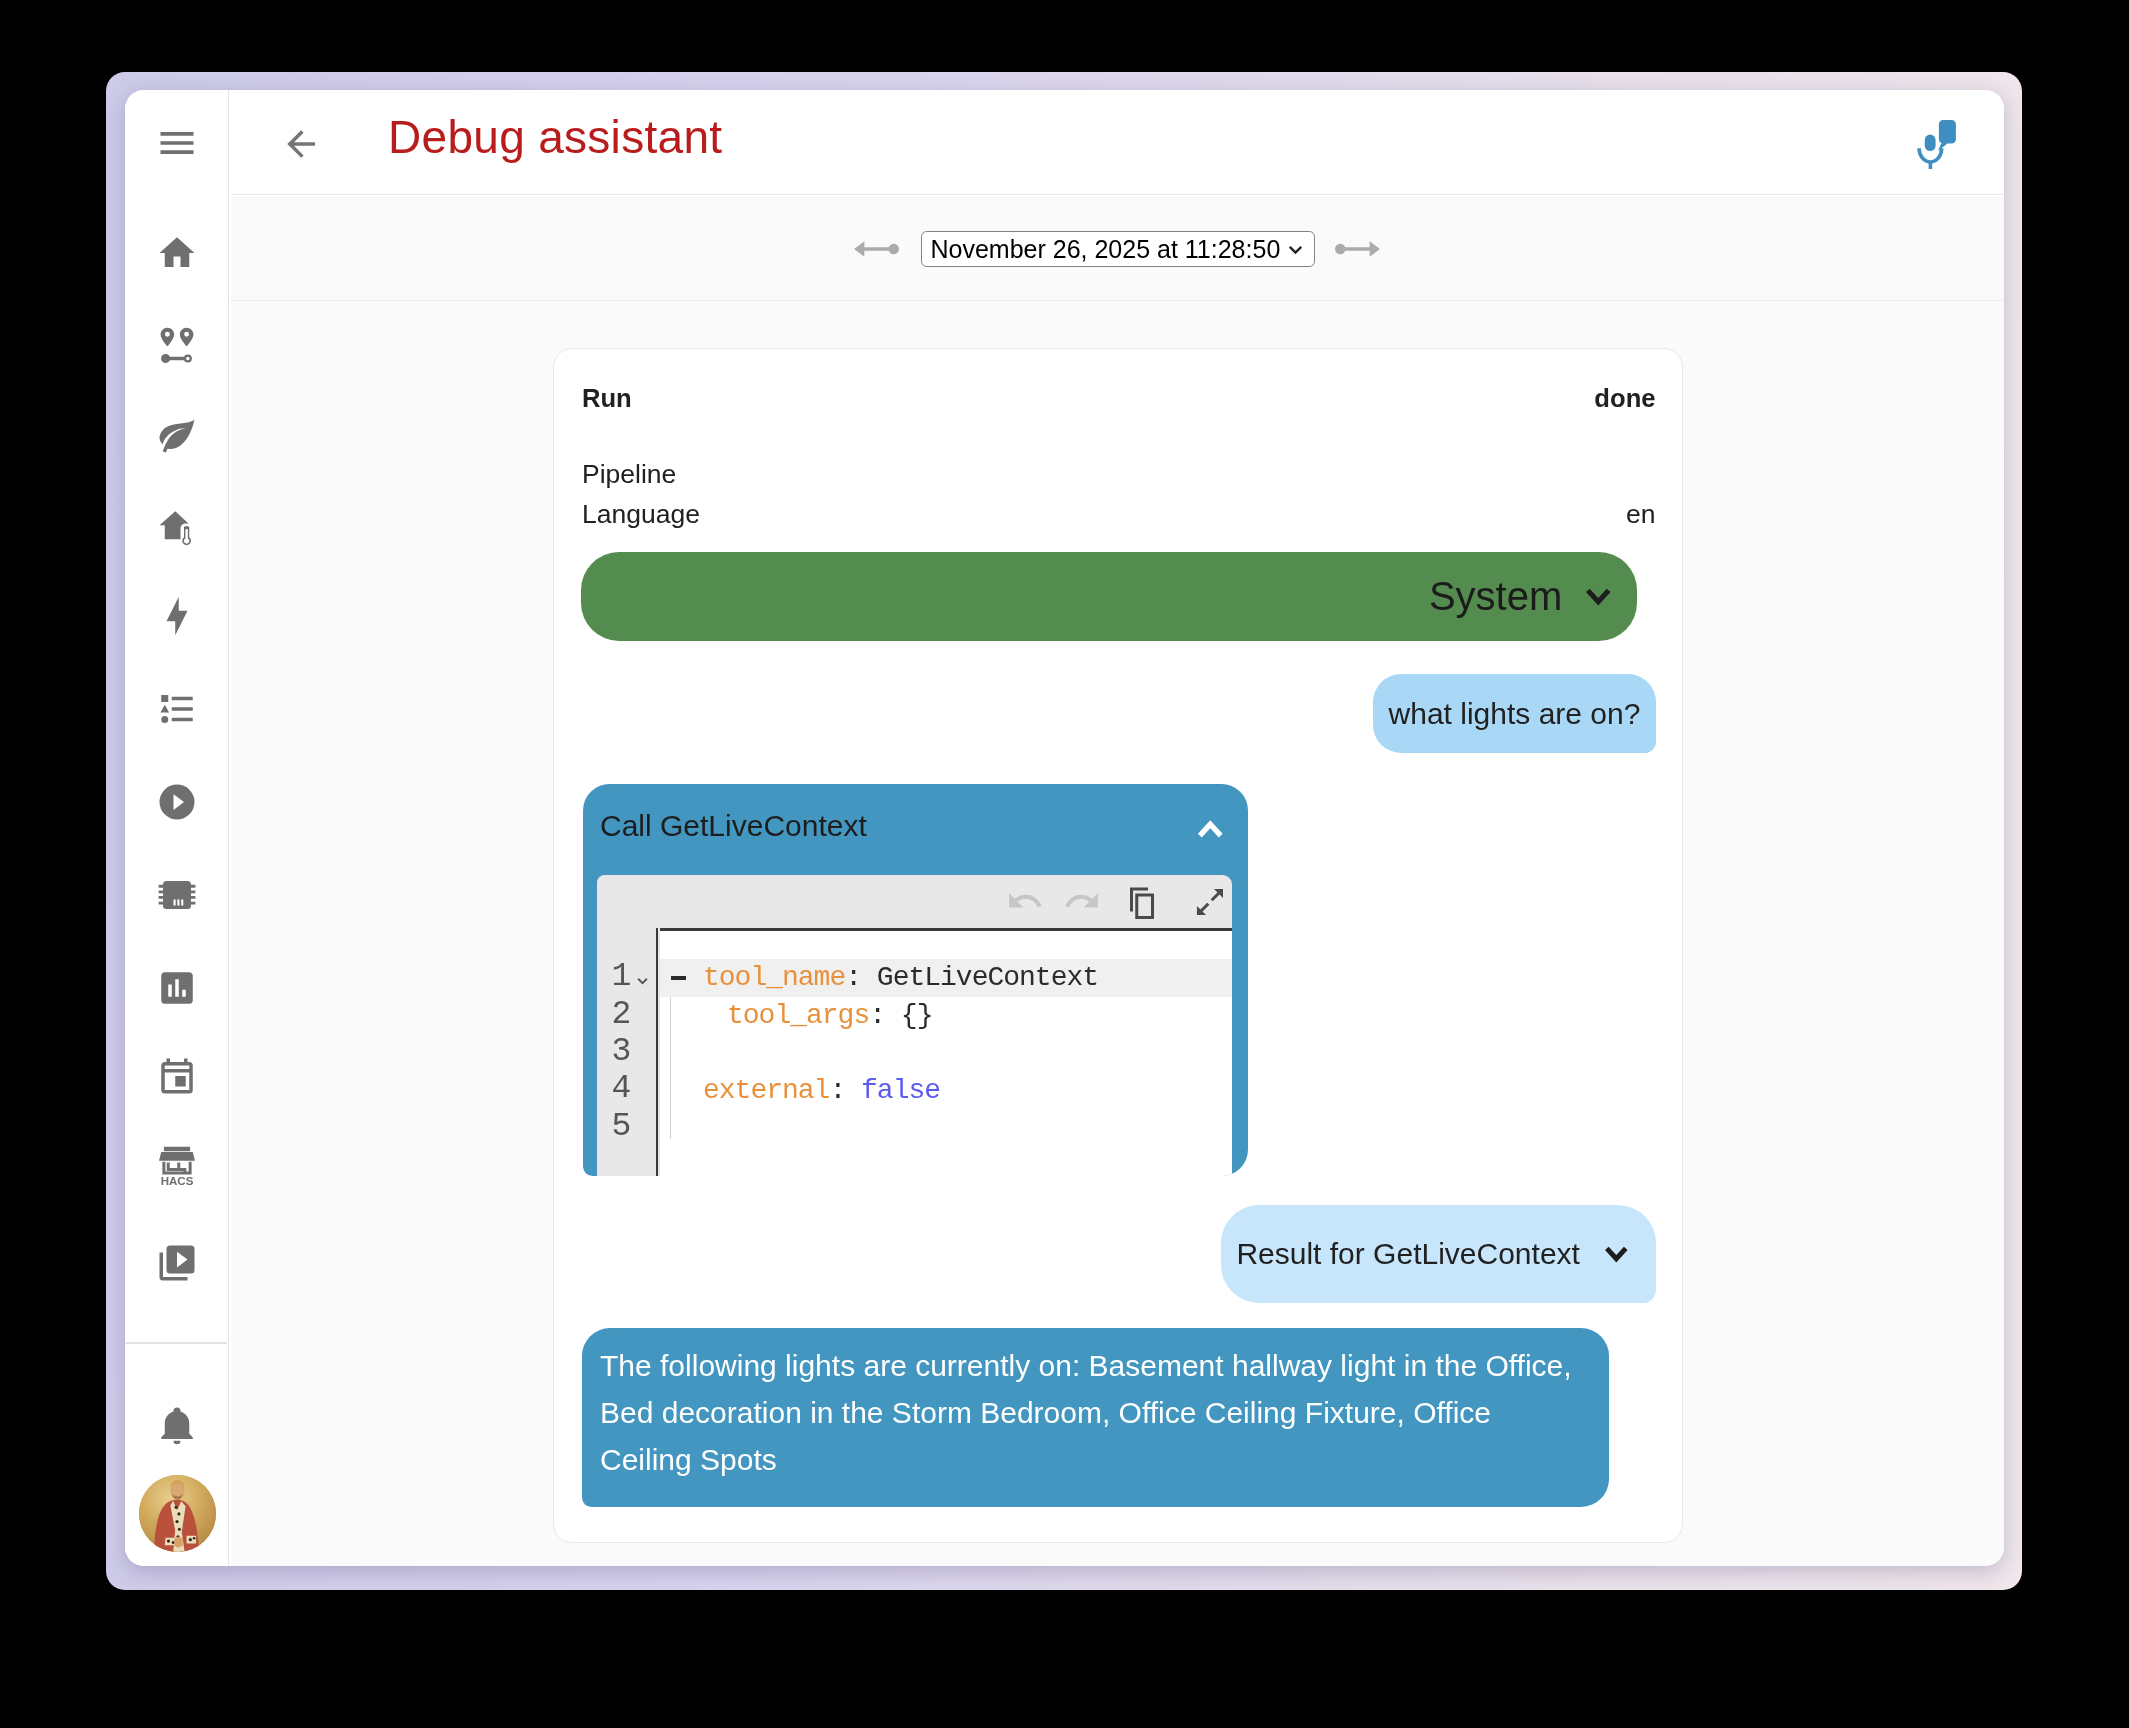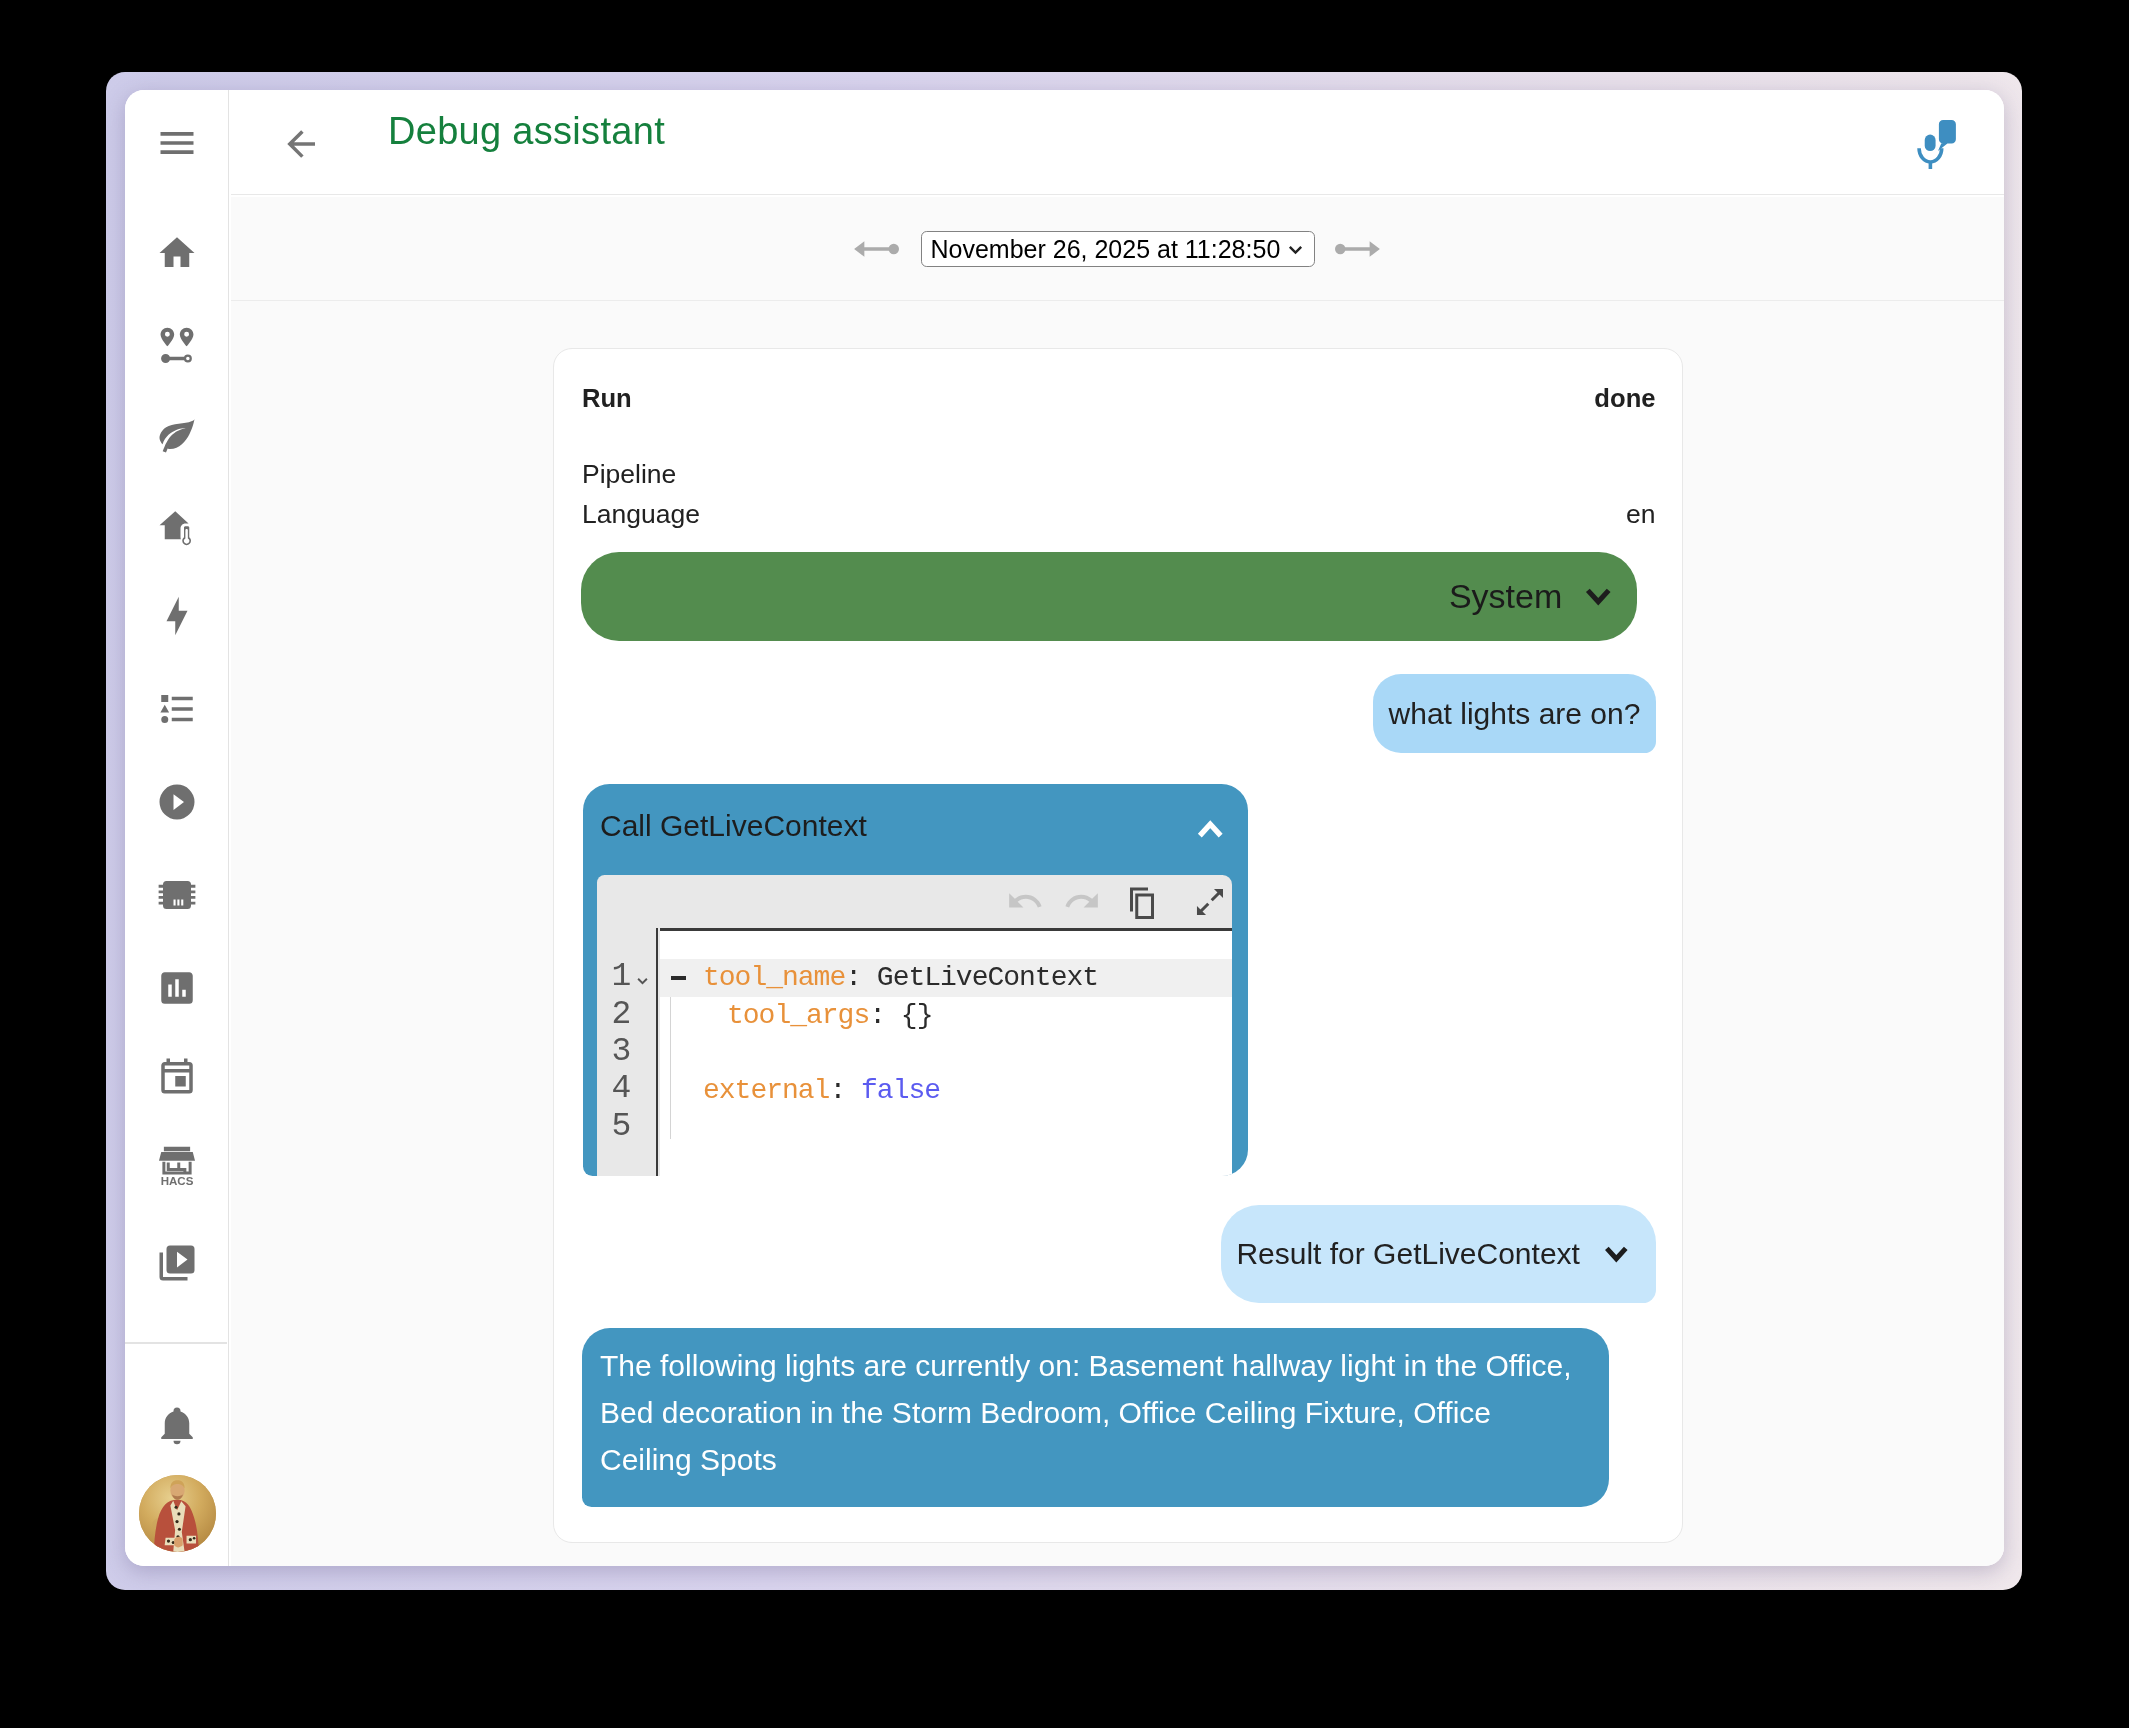--- a/index.html
+++ b/index.html
@@ -6,21 +6,21 @@
   html,body { width:2129px; height:1728px; background:#000; font-family:"Liberation Sans", sans-serif; }
   .frame { position:absolute; left:106px; top:72px; width:1916px; height:1518px; border-radius:19px;
            background:linear-gradient(94deg,#cdcbe9 0%,#d9d4ee 38%,#e9e1eb 75%,#f0e8ec 100%); }
   .win { position:absolute; left:19px; top:18px; width:1879px; height:1476px; border-radius:19px;
          background:#fff; overflow:hidden; box-shadow:0 5.7px 21px rgba(80,70,120,.28); }
   .sidebar { position:absolute; left:0; top:0; width:104px; height:100%; background:#fff; border-right:1.9px solid #e3e3e3; }
   .sideicon { position:absolute; left:31px; width:42px; height:42px; }
   .header { position:absolute; left:106px; top:0; right:0; height:105px; background:#fff; border-bottom:1.9px solid #e8e8e8; }
   .content { position:absolute; left:106px; top:107px; right:0; bottom:0; background:#fafafa; }
   .daterow { position:absolute; left:0; top:0; right:0; height:104px; border-bottom:1.9px solid #ececec; }
-  .title { position:absolute; left:263px; top:20px; font-size:38px; color:#15803d; line-height:42px; letter-spacing:0.3px; }
+  .title { position:absolute; left:263px; top:26px; font-size:46px; color:#b91c1c; line-height:42px; letter-spacing:0.3px; }
   .sel { position:absolute; left:690px; top:34px; width:394px; height:36px; border:1.9px solid #828282; border-radius:5.7px;
          background:#fff; font-size:25px; color:#000; display:flex; align-items:center; padding:0 7.6px 0 8.5px; white-space:nowrap; }
   .card { position:absolute; left:322px; top:151px; width:1130px; height:1195px; background:#fff;
           border:1.9px solid #e8e8e8; border-radius:19px; }
   .row { position:absolute; left:28px; right:26.5px; height:42px; font-size:26.5px; color:#212121;
          line-height:42px; display:flex; justify-content:space-between; }
   .greenbar { position:absolute; left:27.4px; top:203px; width:1056px; height:89px; border-radius:38px;
               background:#538c4e; display:flex; align-items:center; justify-content:flex-end; padding-right:25.6px; }
   .bubble1 { position:absolute; right:25.6px; top:325px; height:79px; border-radius:28px 28px 11.4px 28px; background:#a9d8f7;
              font-size:30px; color:#212121; display:flex; align-items:center; padding:0 16px; }
@@ -167,21 +167,21 @@
             <span>done</span>
           </div>
         <div class="row" style="top:104px;">
             <span>Pipeline</span>
           </div>
         <div class="row" style="top:144px;">
             <span>Language</span>
             <span>en</span>
           </div>
         <div class="greenbar">
-            <span style="font-size:34px;color:#1b1b1b;">System</span>
+            <span style="font-size:40px;color:#1b1b1b;">System</span>
           <svg style="margin-left:23px;" width="26.5" height="20" viewBox="0 0 28 21">
               <path fill="none" stroke="#1d1d1d" stroke-width="5.4" d="M3,3.5 L14,15.5 L25,3.5"></path>
             </svg>
         </div>
         <div class="bubble1">what lights are on?</div>
         <div class="callcard">
           <div class="callhead">
               <span>Call GetLiveContext</span>
             </div>
           <svg style="position:absolute; left:614px; top:35px;" width="26.5" height="20" viewBox="0 0 28 21">

